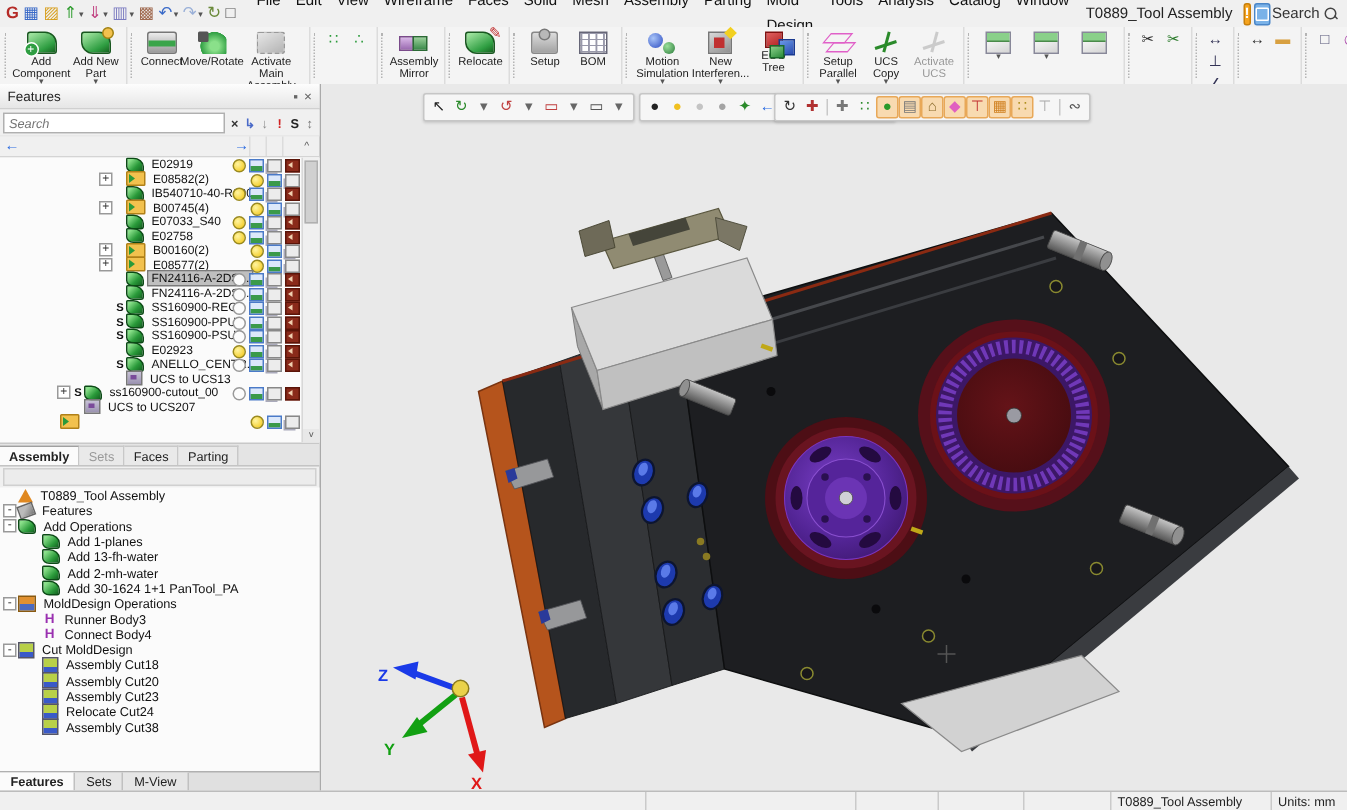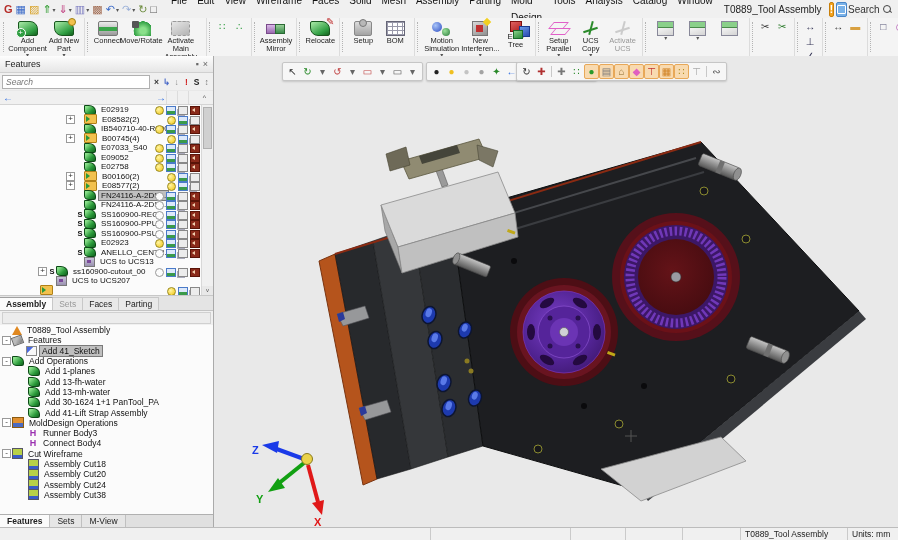--- a/index.html
+++ b/index.html
@@ -425,33 +425,20 @@
             <span class="ri-screen"></span>
             <span class="ri-layers"></span>
             <span class="ri-eject"></span>
           </span>
         </div>
         <div class="trow">
           <span class="sp" style="width: 64px;"></span>
           <span class="exp"></span>
           <span class="ss"></span>
           <span class="ti i1-part"></span>
-          <span class="tl">E09052</span>
-          <span class="rt">
-            <span class="ri-bulb"></span>
-            <span class="ri-screen"></span>
-            <span class="ri-layers"></span>
-            <span class="ri-eject"></span>
-          </span>
-        </div>
-        <div class="trow">
-          <span class="sp" style="width: 64px;"></span>
-          <span class="exp"></span>
-          <span class="ss"></span>
-          <span class="ti i1-part"></span>
           <span class="tl">E02758</span>
           <span class="rt">
             <span class="ri-bulb"></span>
             <span class="ri-screen"></span>
             <span class="ri-layers"></span>
             <span class="ri-eject"></span>
           </span>
         </div>
         <div class="trow">
           <span class="sp" style="width: 64px;"></span>
@@ -625,26 +612,20 @@
           <span class="exp"></span>
           <span class="ti t2i i2-cone"></span>
           <span class="tl">T0889_Tool Assembly</span>
         </div>
         <div class="trow">
           <span class="sp" style="width: 0px;"></span>
           <span class="exp on">-</span>
           <span class="ti t2i i2-hammer"></span>
           <span class="tl">Features</span>
         </div>
-        <div class="trow sel">
-          <span class="sp" style="width: 14px;"></span>
-          <span class="exp"></span>
-          <span class="ti t2i i2-sketch"></span>
-          <span class="tl">Add 41_Sketch</span>
-        </div>
         <div class="trow">
           <span class="sp" style="width: 0px;"></span>
           <span class="exp on">-</span>
           <span class="ti t2i i2-addop"></span>
           <span class="tl">Add Operations</span>
         </div>
         <div class="trow">
           <span class="sp" style="width: 16px;"></span>
           <span class="exp"></span>
           <span class="ti t2i i2-addop"></span>
@@ -653,33 +634,27 @@
         <div class="trow">
           <span class="sp" style="width: 16px;"></span>
           <span class="exp"></span>
           <span class="ti t2i i2-addop"></span>
           <span class="tl">Add 13-fh-water</span>
         </div>
         <div class="trow">
           <span class="sp" style="width: 16px;"></span>
           <span class="exp"></span>
           <span class="ti t2i i2-addop"></span>
-          <span class="tl">Add 13-mh-water</span>
+          <span class="tl">Add 2-mh-water</span>
         </div>
         <div class="trow">
           <span class="sp" style="width: 16px;"></span>
           <span class="exp"></span>
           <span class="ti t2i i2-addop"></span>
           <span class="tl">Add 30-1624  1+1 PanTool_PA</span>
-        </div>
-        <div class="trow">
-          <span class="sp" style="width: 16px;"></span>
-          <span class="exp"></span>
-          <span class="ti t2i i2-addop"></span>
-          <span class="tl">Add 41-Lift Strap Assembly</span>
         </div>
         <div class="trow">
           <span class="sp" style="width: 0px;"></span>
           <span class="exp on">-</span>
           <span class="ti t2i i2-mold"></span>
           <span class="tl">MoldDesign Operations</span>
         </div>
         <div class="trow">
           <span class="sp" style="width: 16px;"></span>
           <span class="exp"></span>
@@ -689,39 +664,45 @@
         <div class="trow">
           <span class="sp" style="width: 16px;"></span>
           <span class="exp"></span>
           <span class="ti t2i i2-runner">H</span>
           <span class="tl">Connect Body4</span>
         </div>
         <div class="trow">
           <span class="sp" style="width: 0px;"></span>
           <span class="exp on">-</span>
           <span class="ti t2i i2-cut"></span>
-          <span class="tl">Cut Wireframe</span>
+          <span class="tl">Cut MoldDesign</span>
         </div>
         <div class="trow">
           <span class="sp" style="width: 16px;"></span>
           <span class="exp"></span>
           <span class="ti t2i i2-cut"></span>
           <span class="tl">Assembly Cut18</span>
         </div>
         <div class="trow">
           <span class="sp" style="width: 16px;"></span>
           <span class="exp"></span>
           <span class="ti t2i i2-cut"></span>
           <span class="tl">Assembly Cut20</span>
         </div>
         <div class="trow">
           <span class="sp" style="width: 16px;"></span>
           <span class="exp"></span>
           <span class="ti t2i i2-cut"></span>
-          <span class="tl">Assembly Cut24</span>
+          <span class="tl">Assembly Cut23</span>
+        </div>
+        <div class="trow">
+          <span class="sp" style="width: 16px;"></span>
+          <span class="exp"></span>
+          <span class="ti t2i i2-cut"></span>
+          <span class="tl">Relocate Cut24</span>
         </div>
         <div class="trow">
           <span class="sp" style="width: 16px;"></span>
           <span class="exp"></span>
           <span class="ti t2i i2-cut"></span>
           <span class="tl">Assembly Cut38</span>
         </div>
       </div>
     <div class="btabs" id="bottabs">
         <span class="btab active">Features</span>

